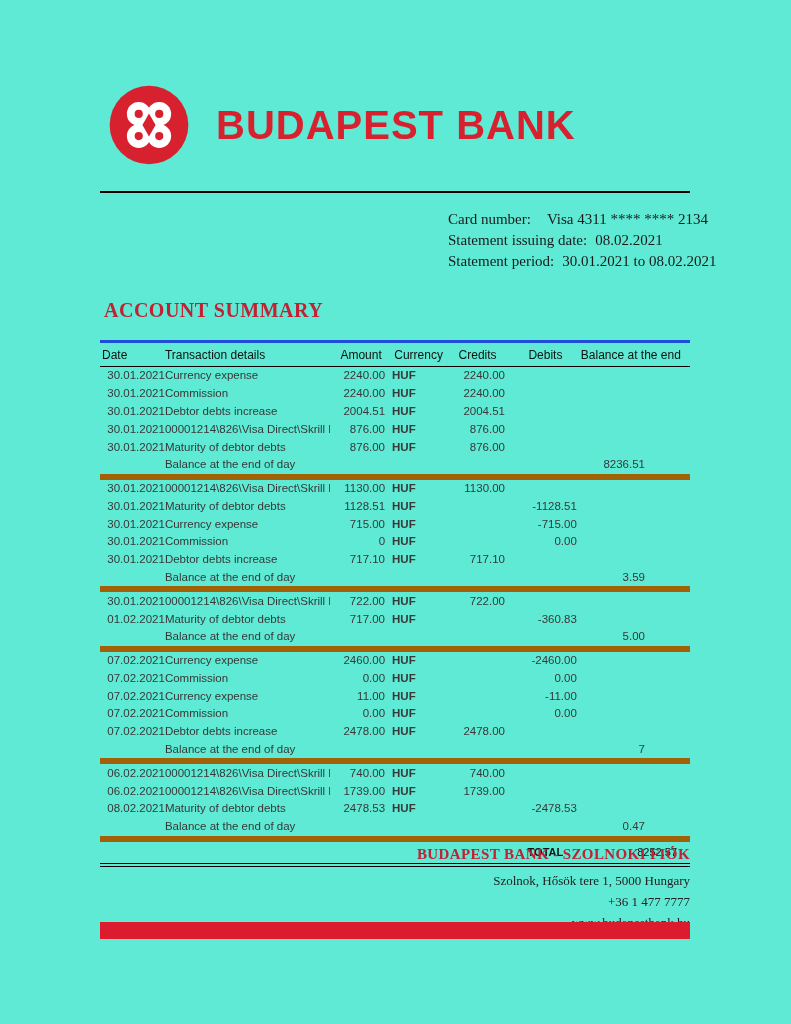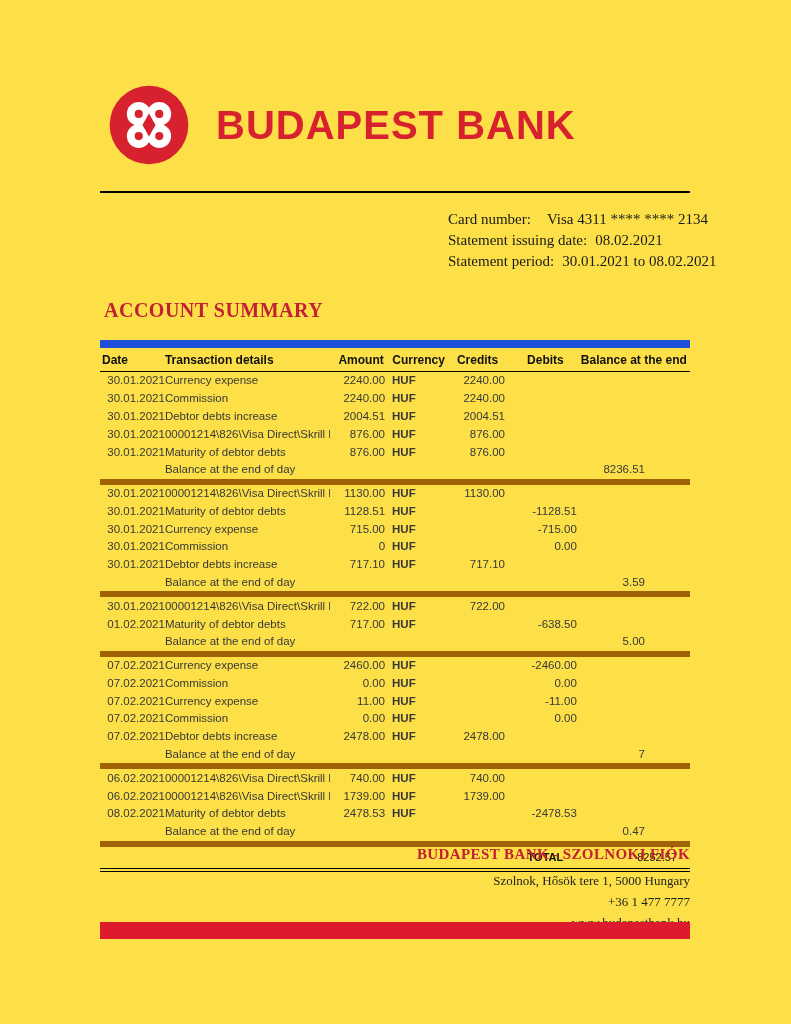--- a/index.html
+++ b/index.html
@@ -7,21 +7,21 @@
     --title-red:#C22134;
     --bar-red:#DC1C2E;
     --table-text:#383838;
   }
   *{margin:0;padding:0;box-sizing:border-box;}
   html,body{background:#ffffff;}
   body{
     width:791px;height:1024px;position:relative;
     font-family:"Liberation Serif", serif;color:#1a1a1a;
   }
-  .page{position:absolute;inset:0;background:#fde047;overflow:hidden;}
+  .page{position:absolute;inset:0;background:#5eead4;overflow:hidden;}
 
   
   .logo-row{position:absolute;top:84px;left:108px;display:flex;align-items:center;gap:26px;}
   .logo-mark{width:82px;height:82px;display:block;}
   .wordmark{
     font-family:"Liberation Sans", sans-serif;font-weight:bold;
     font-size:40px;letter-spacing:1px;color:var(--brand-red);
   }
 
   .top-rule{position:absolute;top:191px;left:100px;width:590px;height:2px;background:#000;}
@@ -43,22 +43,22 @@
     font-size:20px;font-weight:bold;letter-spacing:0.5px;color:var(--title-red);
   }
 
   
   .stmt-table{
     position:absolute;top:340px;left:100px;width:590px;
     border-collapse:collapse;table-layout:fixed;
     font-family:"Liberation Sans", sans-serif;color:var(--table-text);
   }
   .stmt-table th{
-    border-top:8px solid #1d4ed8;border-bottom:1px solid #000;
-    font-size:12px;font-weight:bold;color:#111;
+    border-top:3px solid #1d4ed8;border-bottom:1px solid #000;
+    font-size:12px;font-weight:normal;color:#111;
     padding:5px 0 4px 0;white-space:nowrap;
   }
   .stmt-table td{
     font-size:11.5px;line-height:13px;padding:2.4px 0;
     white-space:nowrap;overflow:hidden;
   }
   th.col0{text-align:left;padding-left:2px;}
   th.col1{text-align:left;}
   th.col2,th.col3,th.col4,th.col5{text-align:center;}
   th.col6{text-align:right;padding-right:12px;}
@@ -254,21 +254,21 @@
           <td class="col4 c-credits">722.00</td>
           <td class="col5 c-debits"></td>
           <td class="col6 c-balance"></td>
         </tr>
         <tr class="tx-row">
           <td class="col0 c-date">01.02.2021</td>
           <td class="col1 c-details">Maturity of debtor debts</td>
           <td class="col2 c-amount">717.00</td>
           <td class="col3 c-currency">HUF</td>
           <td class="col4 c-credits"></td>
-          <td class="col5 c-debits">-638.50</td>
+          <td class="col5 c-debits">-360.83</td>
           <td class="col6 c-balance"></td>
         </tr>
         <tr class="balance-row">
           <td class="col0 c-date"></td>
           <td class="col1 c-details">Balance at the end of day</td>
           <td class="col2 c-amount"></td>
           <td class="col3 c-currency"></td>
           <td class="col4 c-credits"></td>
           <td class="col5 c-debits"></td>
           <td class="col6 c-balance">5.00</td>

